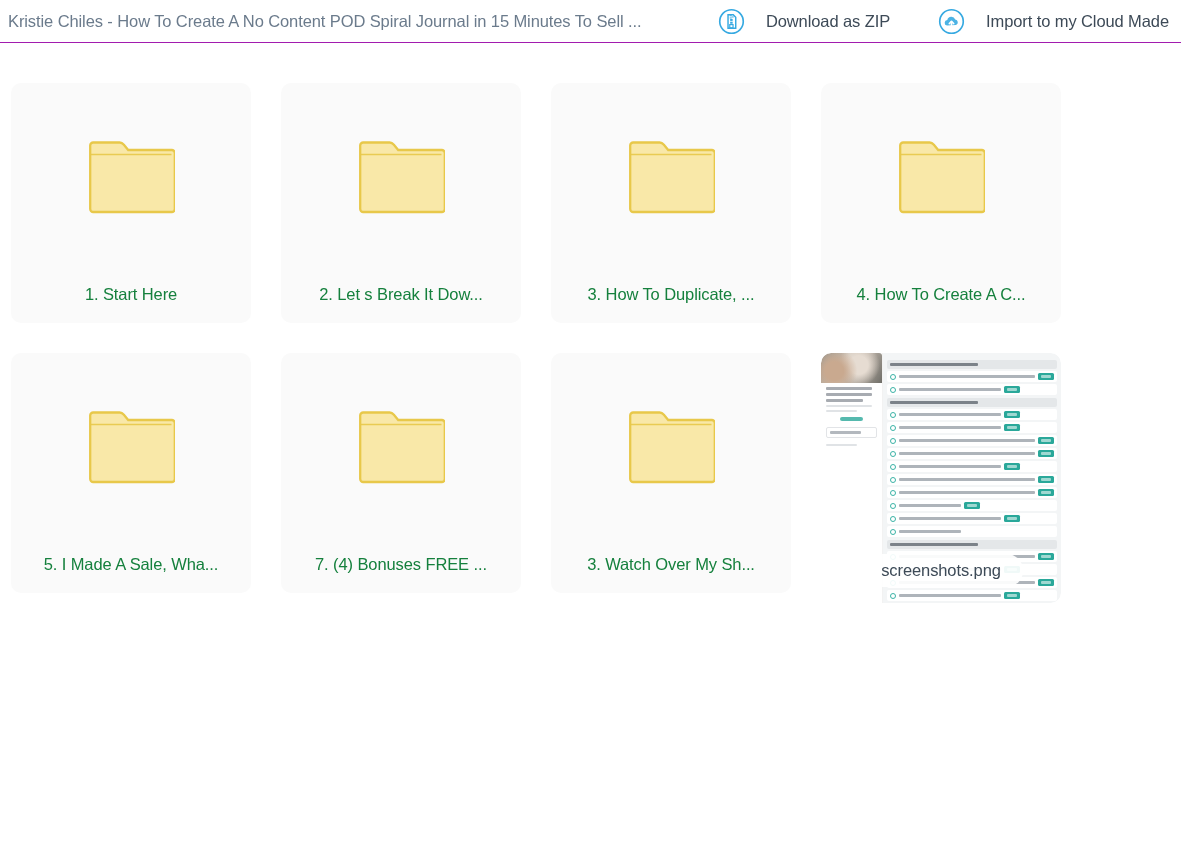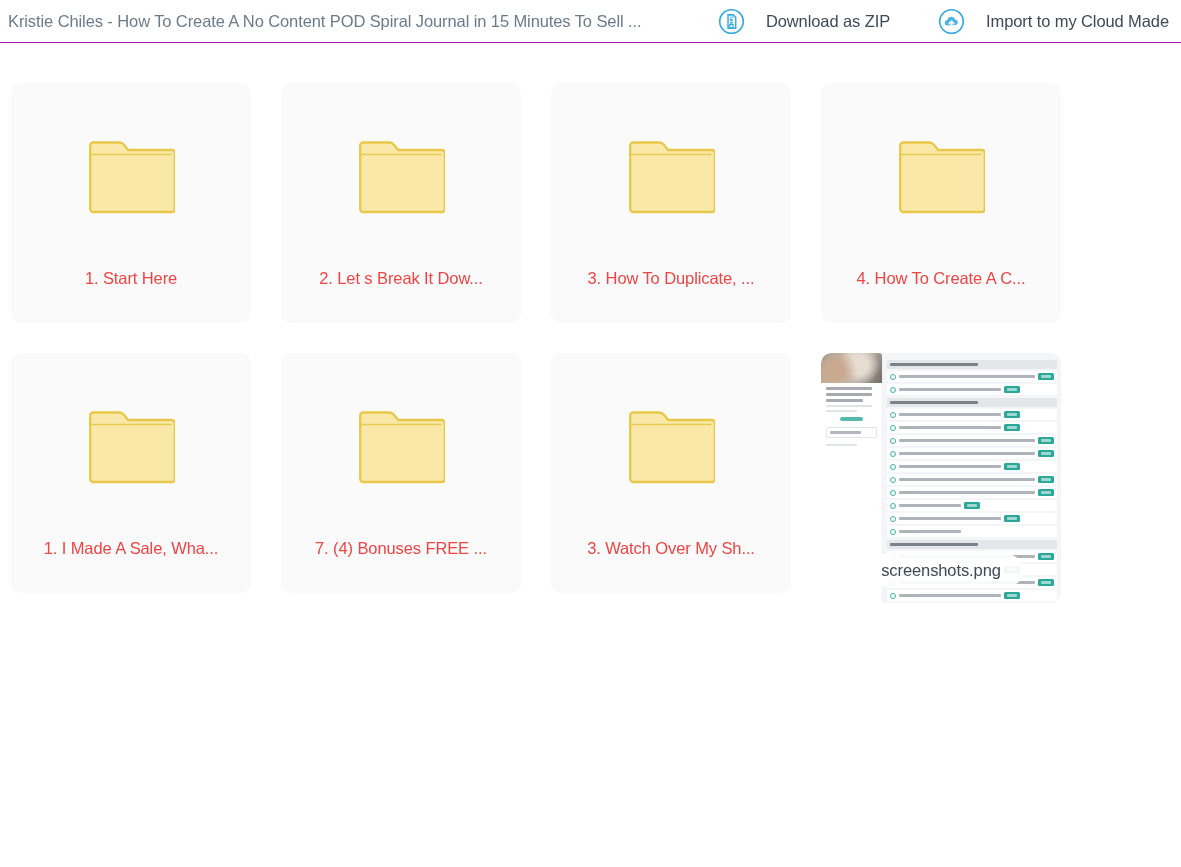--- a/index.html
+++ b/index.html
@@ -92,26 +92,27 @@
     width: 100%;
     display: flex;
     align-items: center;
     justify-content: center;
   }
   .folder-svg { width: 88px; height: 78px; display: block; }
   .card-label {
     width: 100%;
     text-align: center;
     font-size: 16.5px;
-    color: #ef4444;
+    color: #15803d;
     white-space: nowrap;
     overflow: hidden;
     text-overflow: ellipsis;
     padding: 0 12px;
     letter-spacing: -0.1px;
+    margin-top: 16px;
   }
 
   
   .file-card {
     width: 240px;
     height: 250px;
     border-radius: 10px;
     position: relative;
     overflow: hidden;
     cursor: pointer;
@@ -335,21 +336,21 @@
     <div class="card-label">4. How To Create A C...</div>
   </div>
 
   <div class="card">
     <div class="card-icon-wrap">
       <svg class="folder-svg" viewBox="0 0 88 78">
         <path d="M3.2 8.5a3 3 0 0 1 3-3h26.5c1.6 0 3 .8 4.2 2.2l4.3 5.3h43.6a3 3 0 0 1 3 3v56a3 3 0 0 1-3 3H6.2a3 3 0 0 1-3-3z" fill="#f9e8a8" stroke="#e8c84a" stroke-width="2.3"></path>
         <path d="M3.5 17.6h81" stroke="#e8c84a" stroke-width="1.5" opacity=".9"></path>
       </svg>
     </div>
-    <div class="card-label">1. I Made A Sale, Wha...</div>
+    <div class="card-label">5. I Made A Sale, Wha...</div>
   </div>
 
 
   <div class="card">
     <div class="card-icon-wrap">
       <svg class="folder-svg" viewBox="0 0 88 78">
         <path d="M3.2 8.5a3 3 0 0 1 3-3h26.5c1.6 0 3 .8 4.2 2.2l4.3 5.3h43.6a3 3 0 0 1 3 3v56a3 3 0 0 1-3 3H6.2a3 3 0 0 1-3-3z" fill="#f9e8a8" stroke="#e8c84a" stroke-width="2.3"></path>
         <path d="M3.5 17.6h81" stroke="#e8c84a" stroke-width="1.5" opacity=".9"></path>
       </svg>
     </div>

